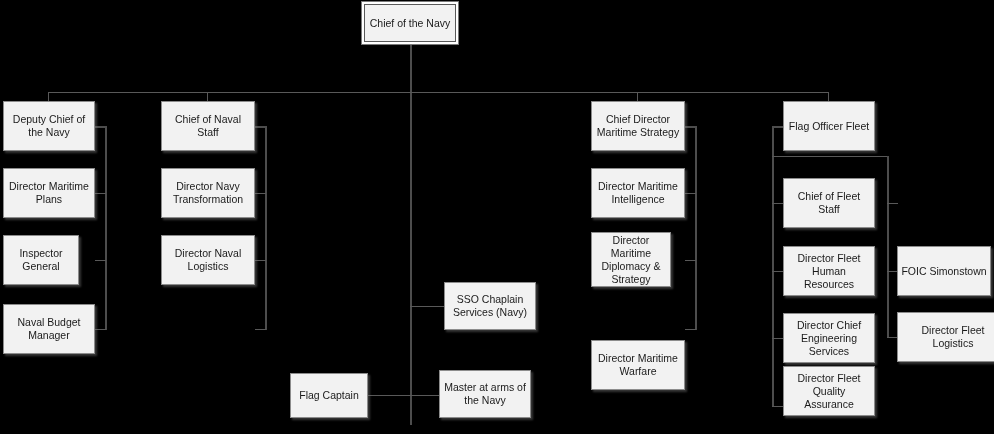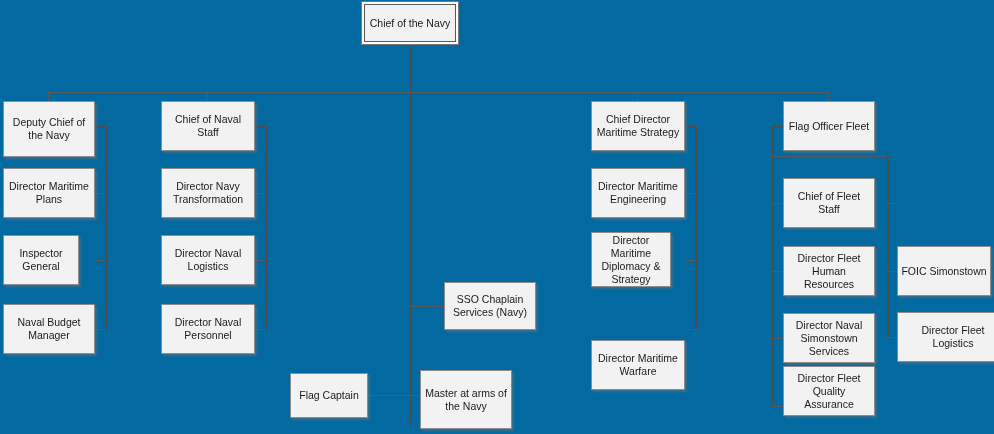--- a/index.html
+++ b/index.html
@@ -8,21 +8,21 @@
     padding: 0;
     background: #ffffff;
   }
   body {
     font-family: "Liberation Sans", sans-serif;
   }
   #chart {
     position: relative;
     width: 994px;
     height: 434px;
-    background: #0369a1;
+    background: #000000;
     overflow: hidden;
   }
   .node {
     position: absolute;
     box-sizing: border-box;
     background: #f2f2f2;
     border: 1px solid #8c8c8c;
     box-shadow: 2px 2px 2px rgba(120,120,120,0.45);
     display: flex;
     align-items: center;
@@ -99,21 +99,21 @@
   <div class="conn h" style="left:887px; top:271px; width:11px;"></div>
   <div class="conn h" style="left:887px; top:337px; width:11px;"></div>
 
   <div class="conn h" style="left:410px; top:306px; width:35px;"></div>
   <div class="conn h" style="left:368px; top:395px; width:77px;"></div>
 
   <div class="node root" style="left:364px; top:4px; width:92px; height:38px;">
     <span class="lbl">Chief of the Navy</span>
   </div>
 
-  <div class="node" style="left:3px; top:101px; width:92px; height:56px;justify-content:flex-end;">
+  <div class="node" style="left:3px; top:101px; width:92px; height:50px;justify-content:flex-end;">
     <span class="lbl">Deputy Chief of the Navy</span>
   </div>
   <div class="node" style="left:3px; top:168px; width:92px; height:50px;">
     <span class="lbl">Director Maritime Plans</span>
   </div>
   <div class="node" style="left:3px; top:235px; width:76px; height:50px;">
     <span class="lbl">Inspector General</span>
   </div>
   <div class="node" style="left:3px; top:304px; width:92px; height:50px;">
     <span class="lbl">Naval Budget Manager</span>
@@ -121,64 +121,61 @@
 
   <div class="node" style="left:161px; top:101px; width:94px; height:50px;">
     <span class="lbl">Chief of Naval Staff</span>
   </div>
   <div class="node" style="left:161px; top:168px; width:94px; height:50px;">
     <span class="lbl">Director Navy Transformation</span>
   </div>
   <div class="node" style="left:161px; top:235px; width:94px; height:50px;">
     <span class="lbl">Director Naval Logistics</span>
   </div>
-  <div class="node" style="left:161px; top:304px; width:94px; height:50px;">
-    <span class="lbl">Director Naval Personnel</span>
-  </div>
 
   <div class="node" style="left:591px; top:101px; width:94px; height:50px;">
     <span class="lbl">Chief Director Maritime Strategy</span>
   </div>
   <div class="node" style="left:591px; top:168px; width:94px; height:50px;">
-    <span class="lbl">Director Maritime Engineering</span>
+    <span class="lbl">Director Maritime Intelligence</span>
   </div>
   <div class="node" style="left:591px; top:232px; width:80px; height:55px;">
     <span class="lbl">Director Maritime Diplomacy &amp; Strategy</span>
   </div>
   <div class="node" style="left:591px; top:304px; width:94px; height:50px;margin-top:36px;">
     <span class="lbl">Director Maritime Warfare</span>
   </div>
 
   <div class="node" style="left:783px; top:101px; width:92px; height:50px;">
     <span class="lbl">Flag Officer Fleet</span>
   </div>
 
   <div class="node" style="left:783px; top:178px; width:92px; height:50px;">
     <span class="lbl">Chief of Fleet Staff</span>
   </div>
   <div class="node" style="left:783px; top:246px; width:92px; height:50px;">
     <span class="lbl">Director Fleet Human Resources</span>
   </div>
   <div class="node" style="left:783px; top:313px; width:92px; height:50px;">
-    <span class="lbl">Director Naval Simonstown Services</span>
+    <span class="lbl">Director Chief Engineering Services</span>
   </div>
   <div class="node" style="left:783px; top:366px; width:92px; height:50px;">
     <span class="lbl">Director Fleet Quality Assurance</span>
   </div>
 
   <div class="node" style="left:897px; top:246px; width:94px; height:50px;">
     <span class="lbl">FOIC Simonstown</span>
   </div>
   <div class="node" style="left:897px; top:312px; width:112px; height:50px;">
     <span class="lbl">Director Fleet Logistics</span>
   </div>
 
   <div class="node" style="left:444px; top:282px; width:92px; height:48px;">
     <span class="lbl">SSO Chaplain Services (Navy)</span>
   </div>
-  <div class="node" style="left:420px; top:370px; width:92px; height:59px;">
+  <div class="node" style="left:439px; top:370px; width:92px; height:48px;">
     <span class="lbl">Master at arms of the Navy</span>
   </div>
   <div class="node" style="left:290px; top:373px; width:78px; height:45px;">
     <span class="lbl">Flag Captain</span>
   </div>
 
 </div>
 
 </body></html>

